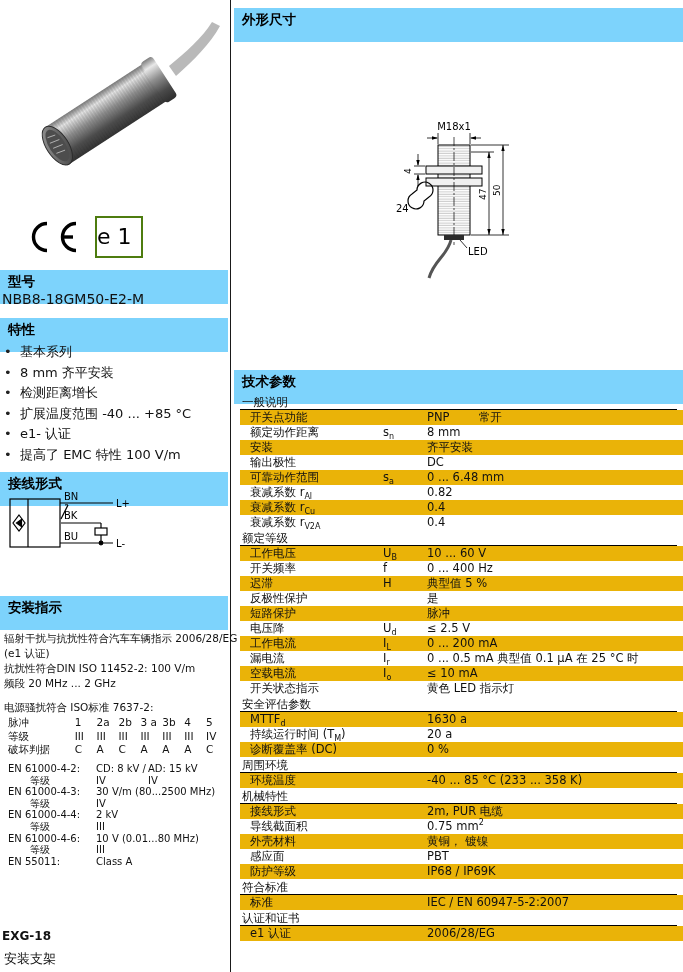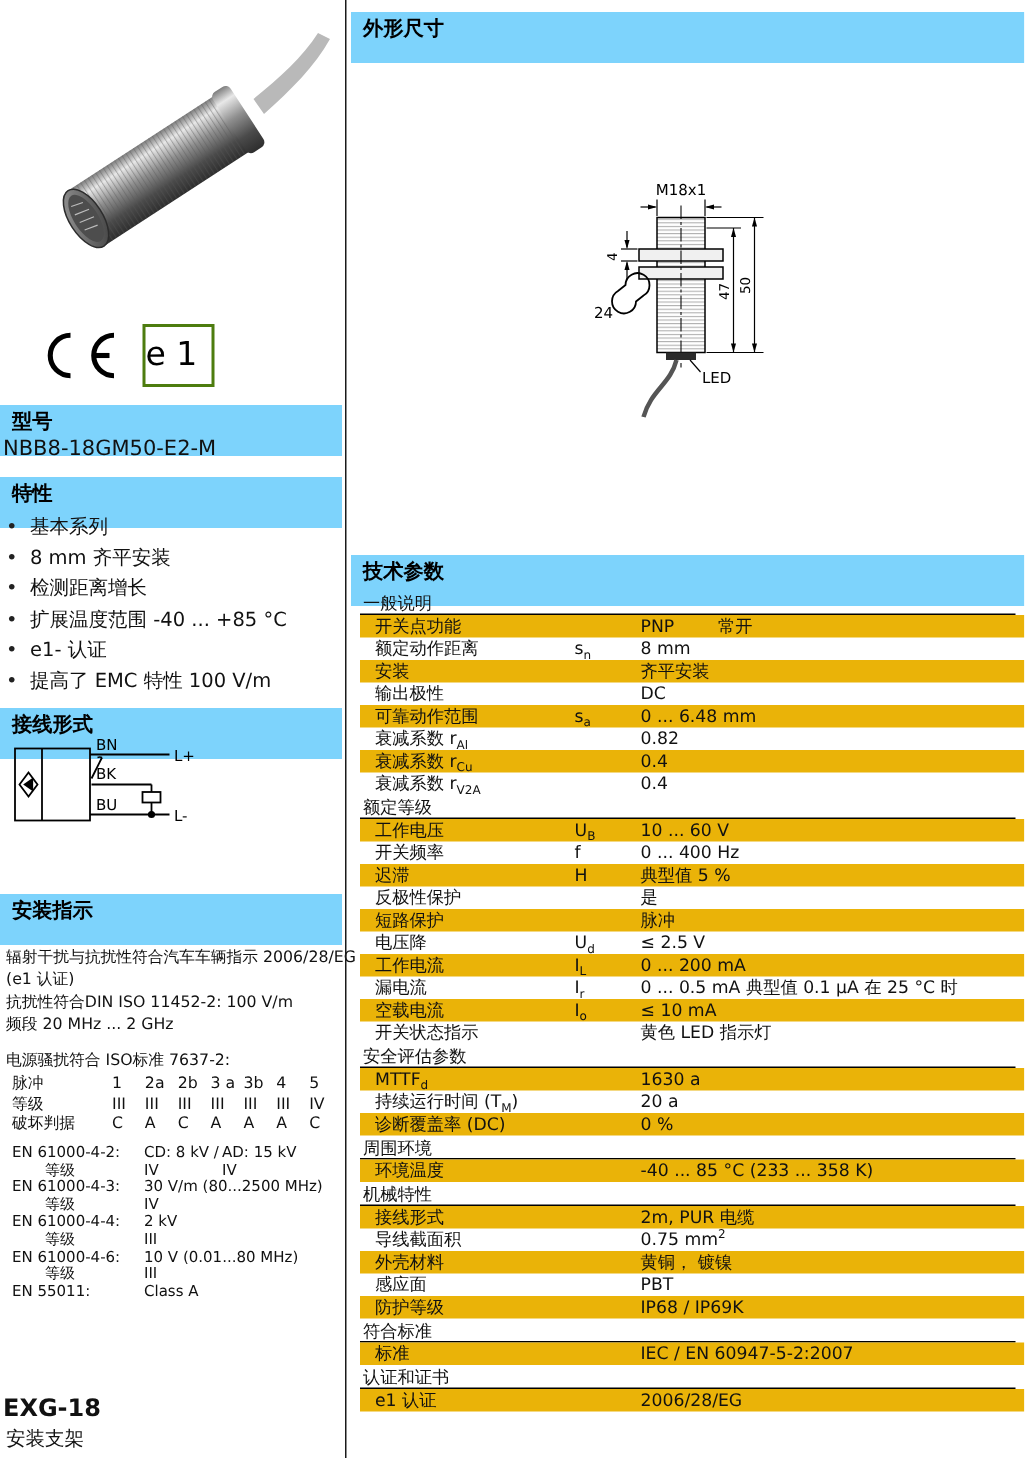--- a/index.html
+++ b/index.html
@@ -17,21 +17,21 @@
   .feat-list .blt{display:inline-block;width:16px;color:#222;}
   .small-par{font-size:10.5px;line-height:15px;white-space:nowrap;}
   .prow{display:flex;height:13.5px;line-height:13.5px;font-size:10.5px;}
   .prow .pl{width:70px;}
   .prow .pc{width:23px;}
   .erow{position:relative;height:11.6px;line-height:11.6px;font-size:10px;white-space:nowrap;}
   .erow .el{position:absolute;left:0;}
   .erow .el.ind{left:22px;}
   .erow .ec1{position:absolute;left:88px;text-align:right;}
   .erow .ec2{position:absolute;left:140px;}
-  .exg{font-weight:bold;font-size:16px;}
+  .exg{font-weight:bold;font-size:12px;}
   .acc-desc{font-size:13px;}
   
   .tech-table{position:absolute;left:0;top:394px;width:449px;}
   .trow{position:relative;box-sizing:border-box;}
   .trow.section{height:16px;line-height:16px;font-weight:normal;font-size:11.5px;
                 border-bottom:1px solid #000;margin-left:6px;width:437px;padding-left:2px;}
   .trow.data{height:15px;line-height:15px;font-size:11.5px;margin-left:6px;width:443px;}
   .trow.data.shaded{background:#eab308;}
   .c-label{position:absolute;left:10px;top:0;white-space:pre;}
   .c-sym{position:absolute;left:143px;top:0;white-space:pre;}

